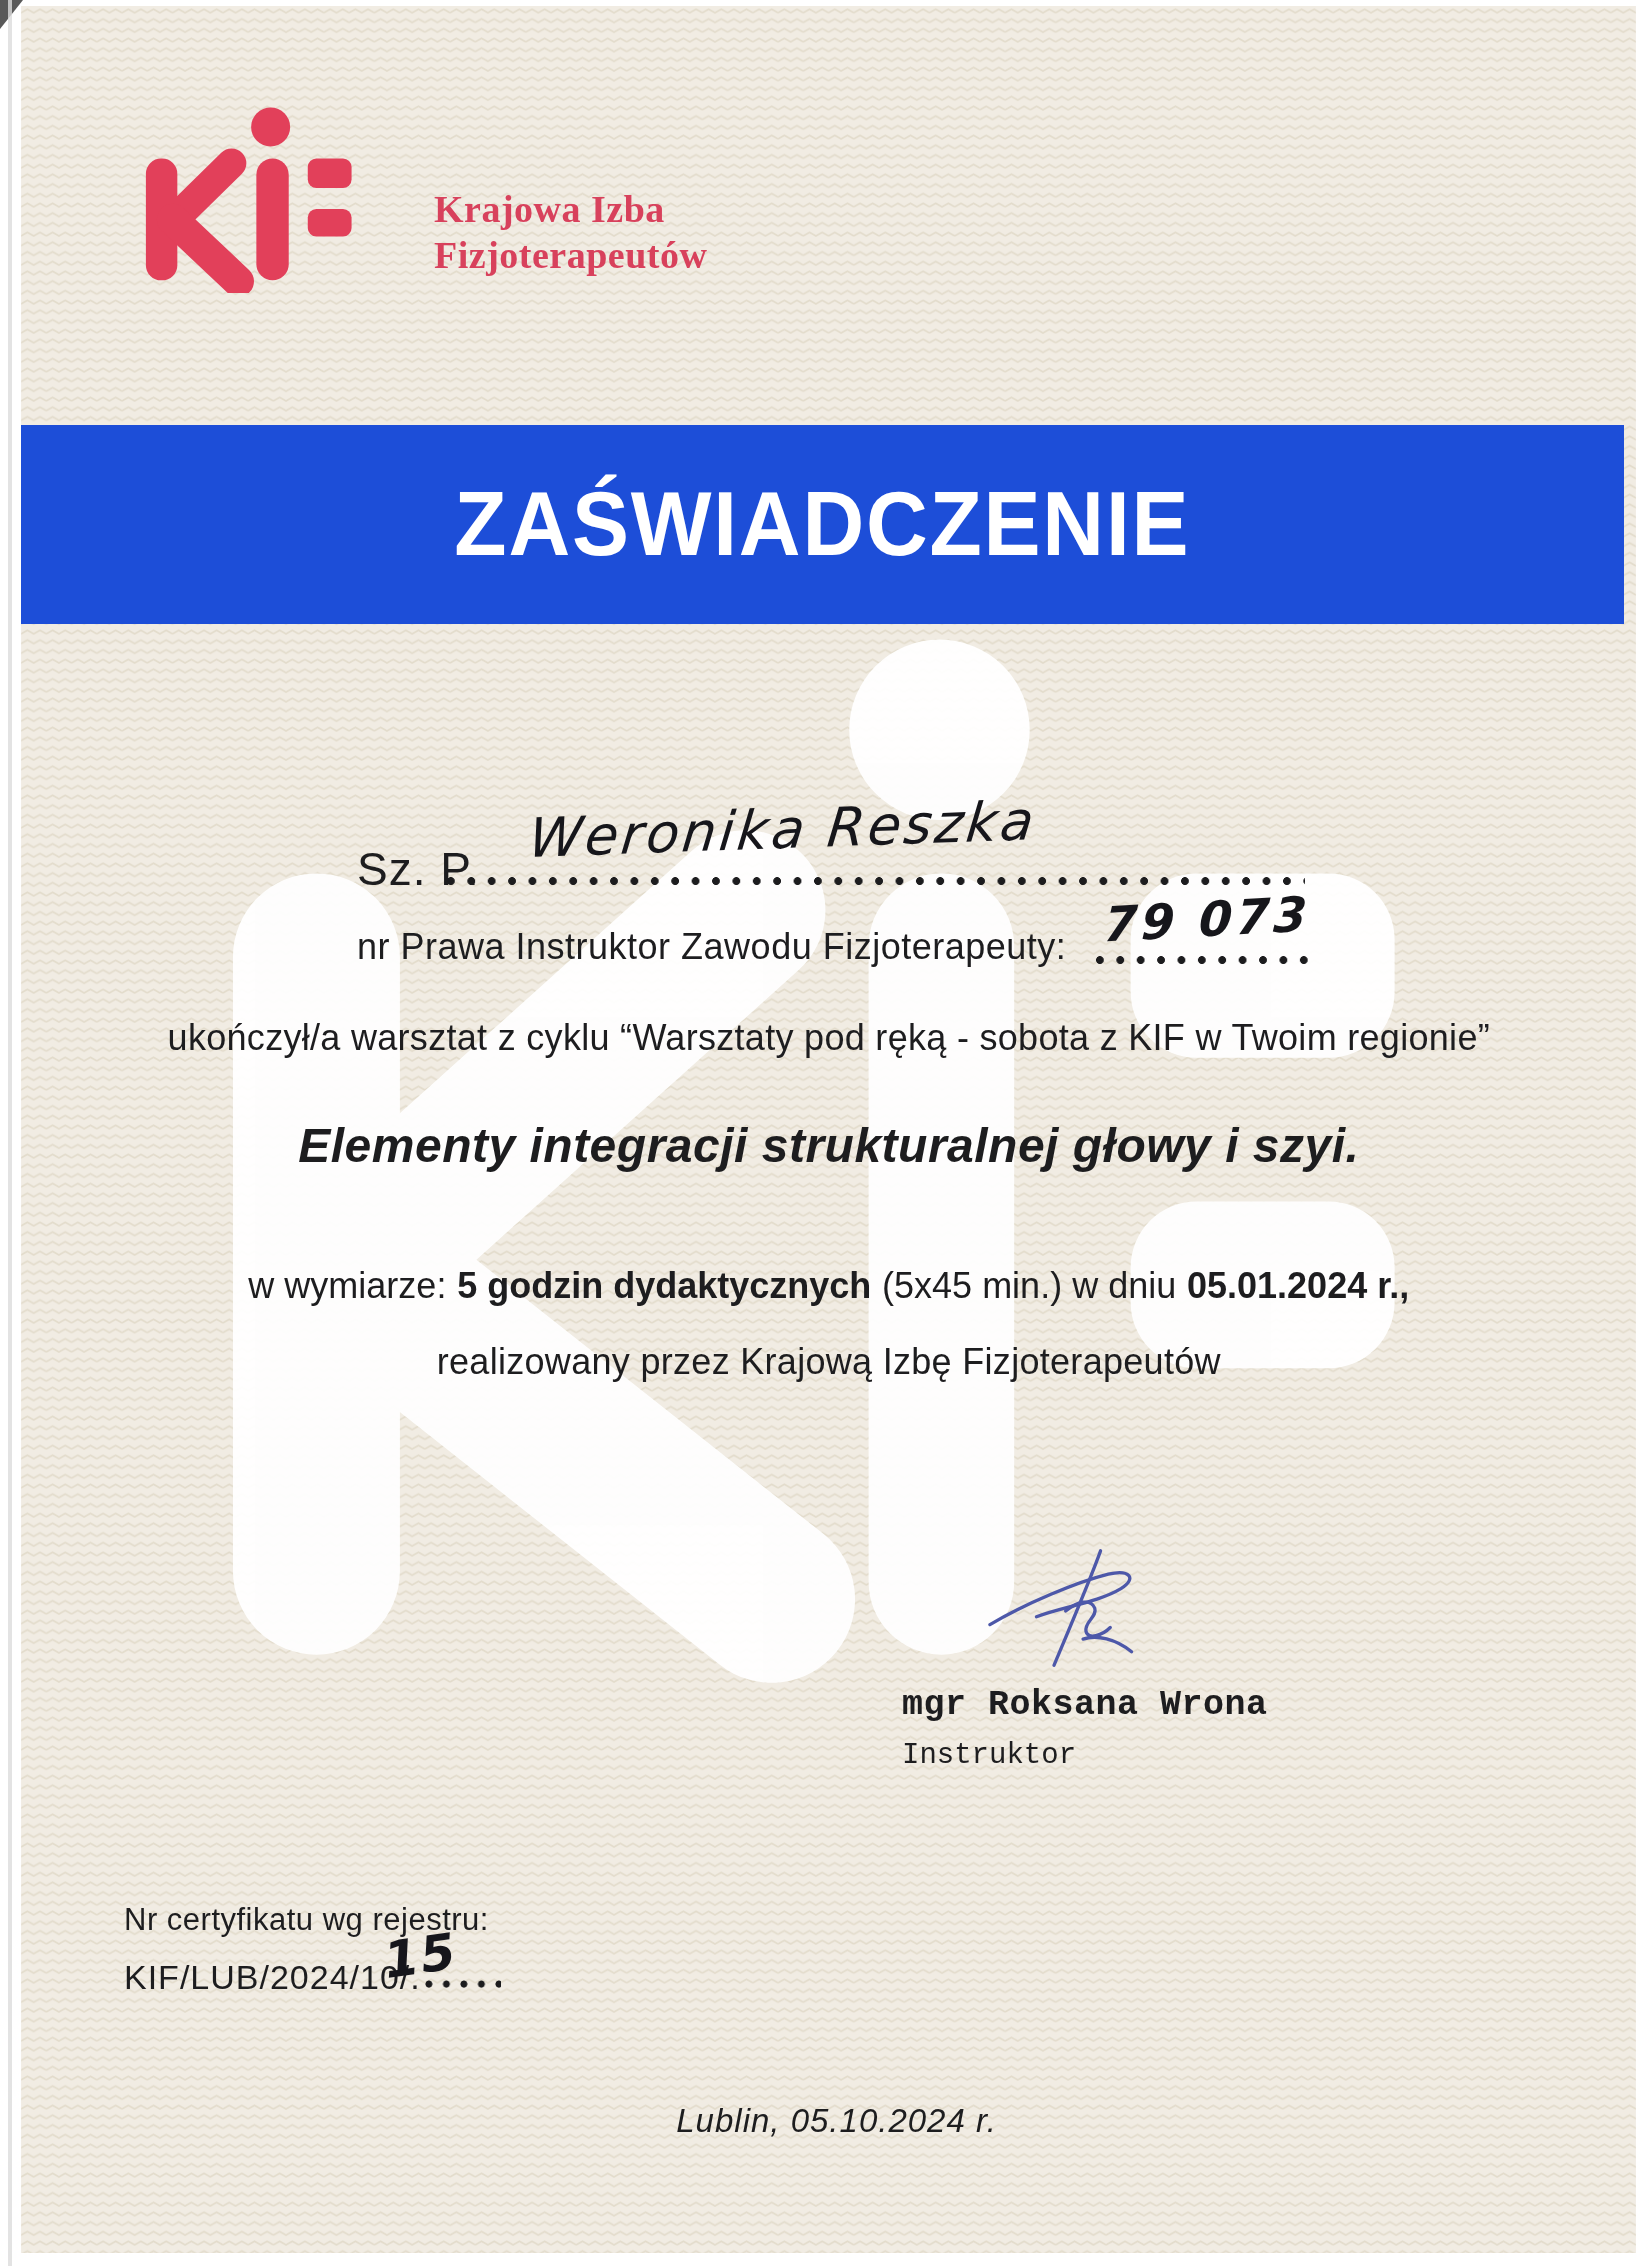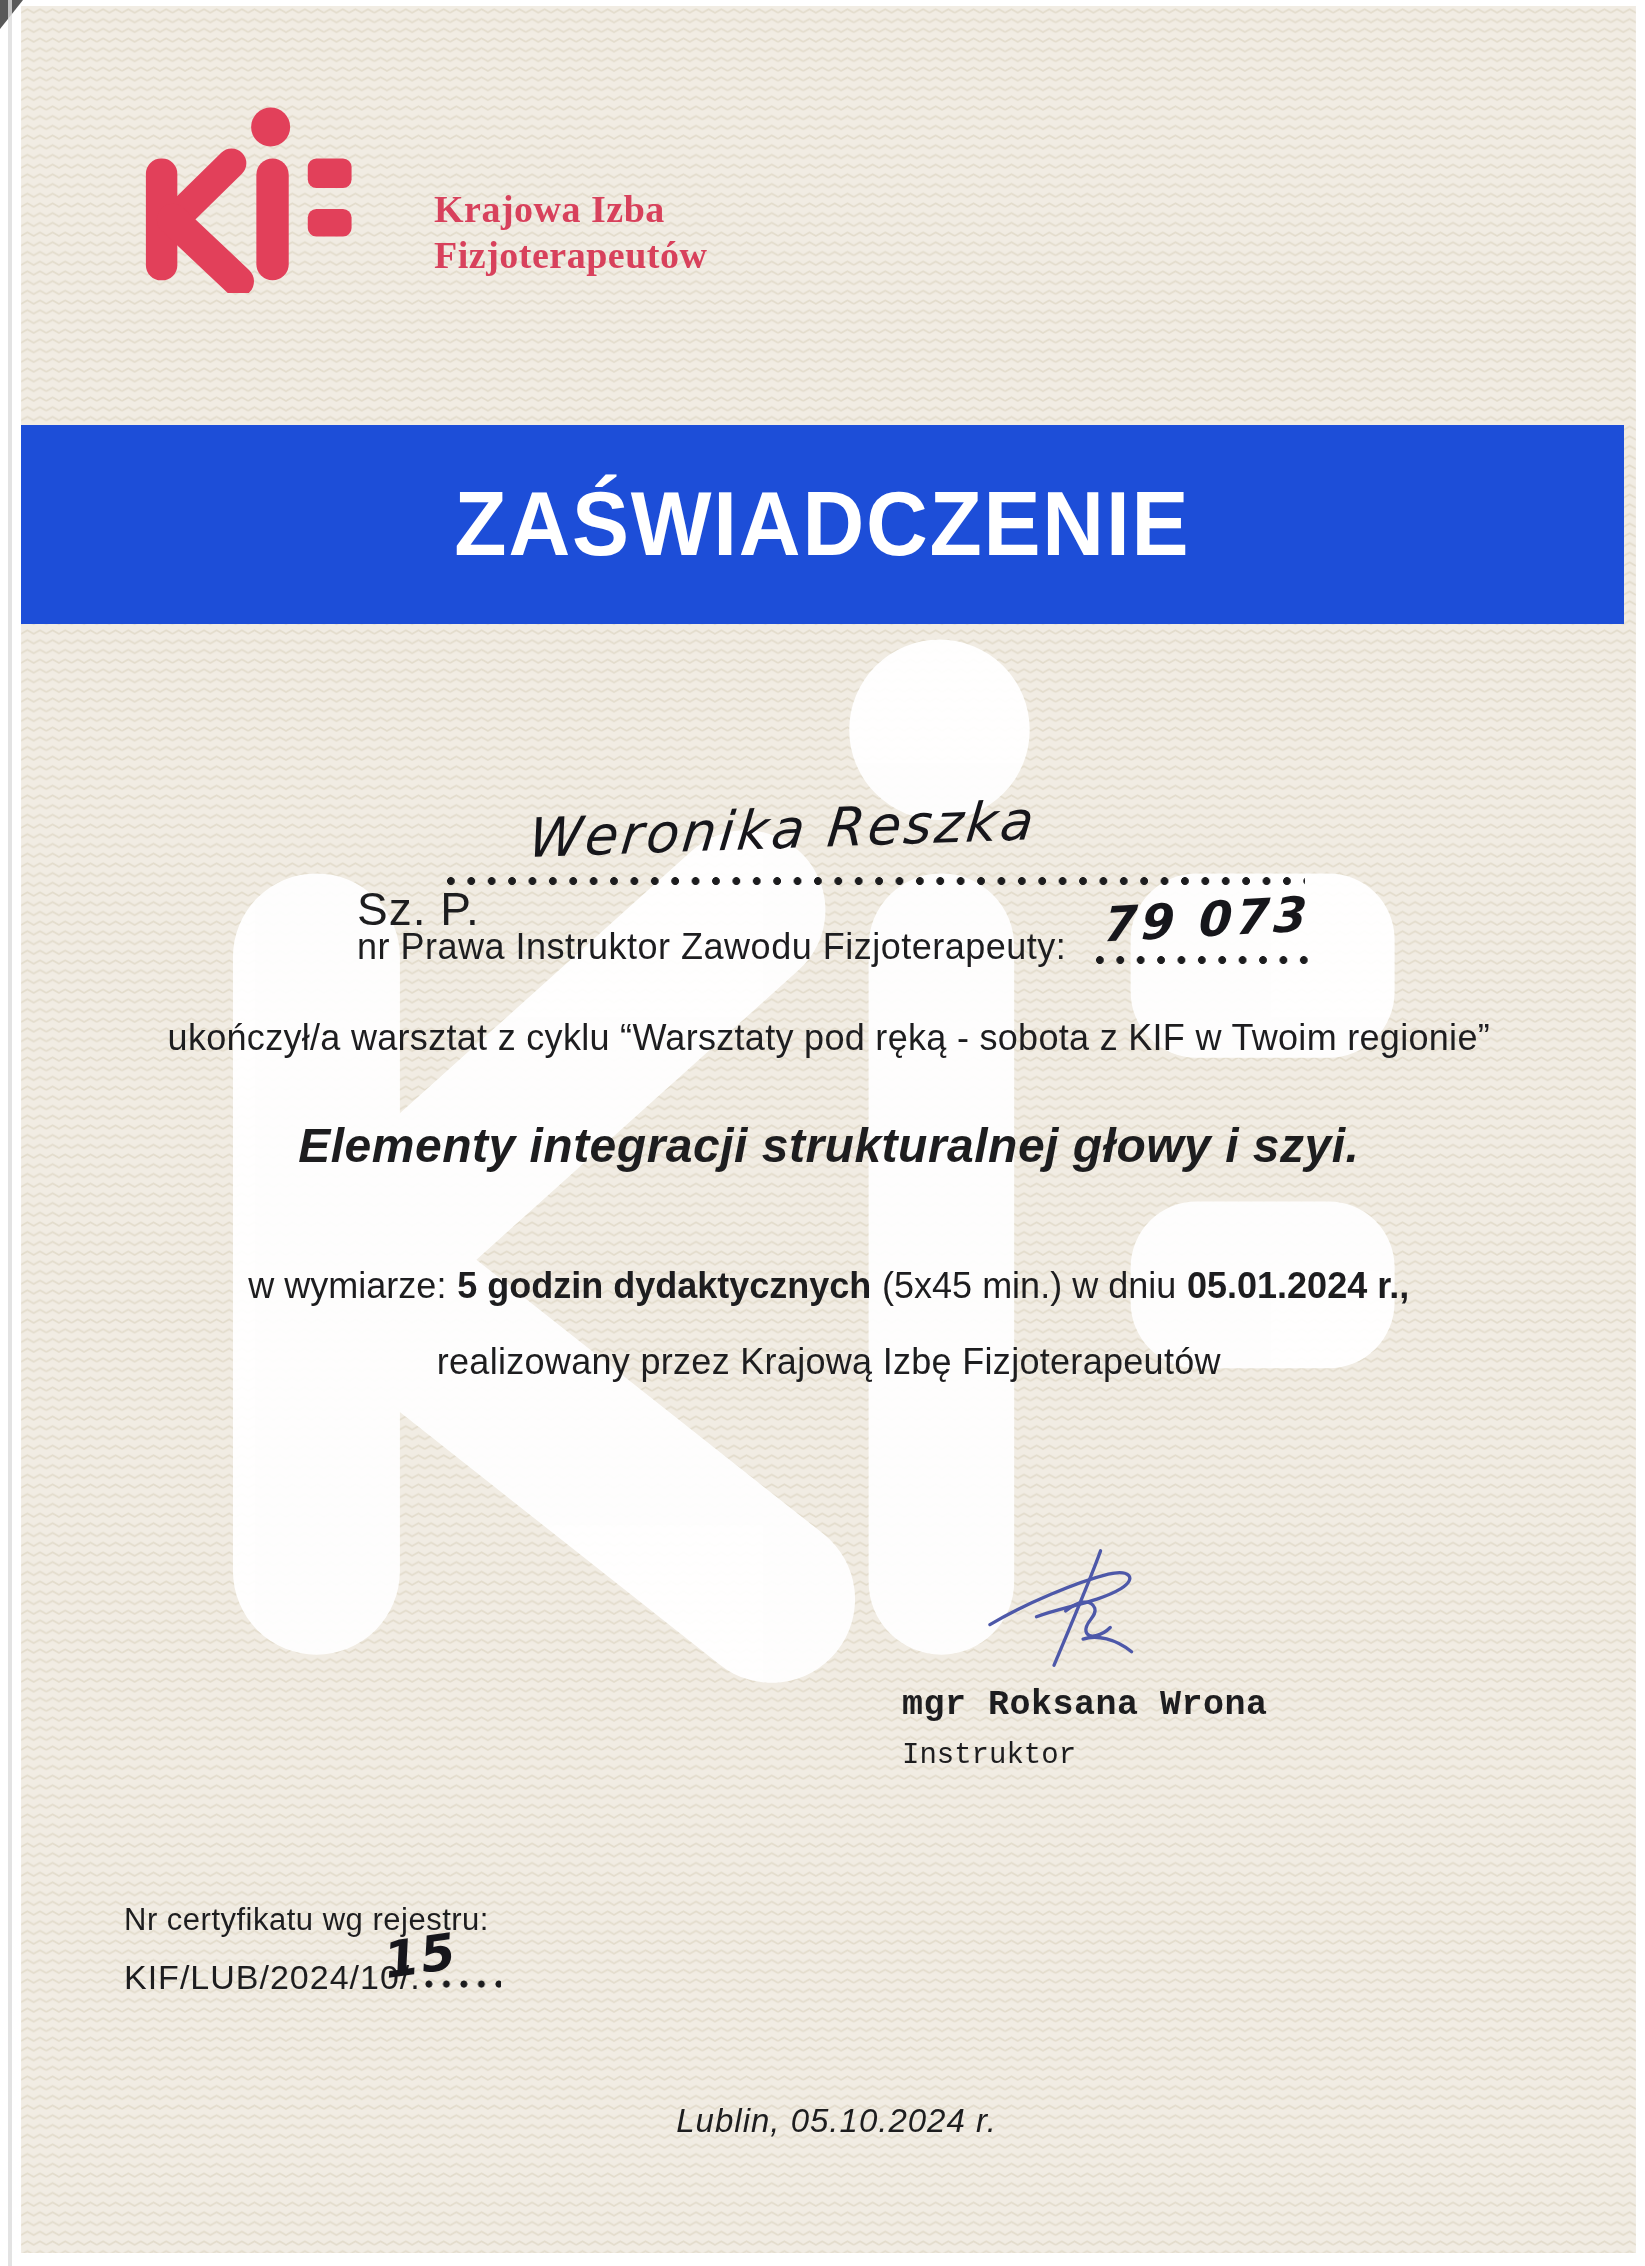--- a/index.html
+++ b/index.html
@@ -22,21 +22,21 @@
         display:flex;align-items:center;justify-content:center;}
   .banner-title{color:#ffffff;font-weight:700;font-size:90px;letter-spacing:1.9px;
         transform:scaleX(.95);white-space:nowrap;}
 
   
   .dots{display:inline-block;height:9.7px;
         background-image:radial-gradient(circle at 4.9px 4.9px,#1c1c1e 3.5px,rgba(0,0,0,0) 4.2px);
         background-size:20.4px 9.7px;background-repeat:repeat-x;}
   .handwriting{font-family:"DejaVu Sans",sans-serif;font-style:italic;color:#16161b;white-space:nowrap;}
 
-  .sz-label{position:absolute;left:357px;top:842px;font-size:46px;letter-spacing:1px;margin-top:40px;}
+  .sz-label{position:absolute;left:357px;top:842px;font-size:46px;letter-spacing:1px;}
   .dots-name{position:absolute;left:446px;top:876px;width:859px;}
   .hand-name{position:absolute;left:529px;top:798px;font-size:54px;letter-spacing:2.9px;
         transform:rotate(-2deg) skewX(-8deg);}
   .pwz-label{position:absolute;left:357px;top:926px;font-size:36px;letter-spacing:0.5px;}
   .dots-pwz{position:absolute;left:1095px;top:955px;width:215px;}
   .hand-pwz{position:absolute;left:1104px;top:891px;font-size:48px;letter-spacing:3.9px;
         font-weight:700;transform:rotate(-3deg) skewX(-6deg);}
 
   .centered-line{position:absolute;left:0;width:1646px;text-align:center;transform:translateX(5.8px);
         white-space:nowrap;}

